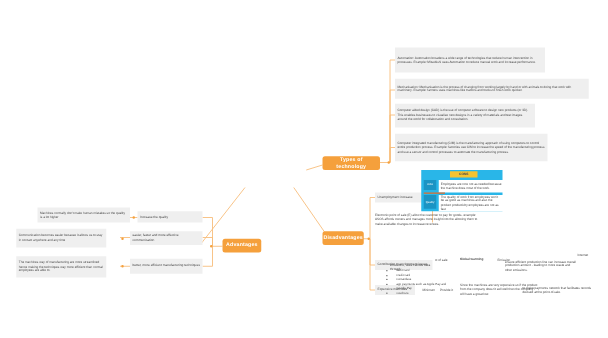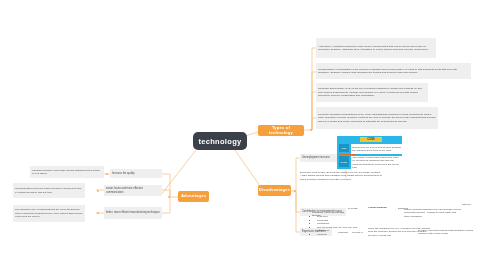--- a/index.html
+++ b/index.html
@@ -184,21 +184,20 @@
       <path d="M 170,174 L 162,174"></path>
       <path d="M 170,190 L 162,190"></path>
       <path d="M 170,213 L 162,213"></path>
 
       <path d="M 110,174 L 104,174"></path>
       <path d="M 104,190 L 96,190"></path>
       <path d="M 104,213 L 96,213"></path>
     </g>
   </svg>
 
-  <div class="node central" style="left:193px; top:132px; width:54px; height:18px;">technology</div>
 
   <div class="node branch" style="left:258px; top:125px; width:46px; height:11px;">Types of technology</div>
 
   <div class="node branch" style="left:258px; top:185px; width:33px; height:11px;">Disadvantages</div>
 
   <div class="node branch" style="left:178px; top:191px; width:31px; height:11px;">Advantages</div>
 
   <div class="node leaf" style="left:316px; top:38px; width:120px; height:20px;">Automation: Automation broadens a wide range of technologies that reduce human intervention in processes.  Example: Mitsubishi uses Automation to reduce manual work and increase performance.</div>
 
   <div class="node leaf" style="left:316px; top:63px; width:155px; height:16px;">Mechanisation: Mechanisation is the process of changing from working largely by hand or with animals to doing that work with machinery.  Example: farmers uses machines like tractors and trucks to finish work quicker.</div>

